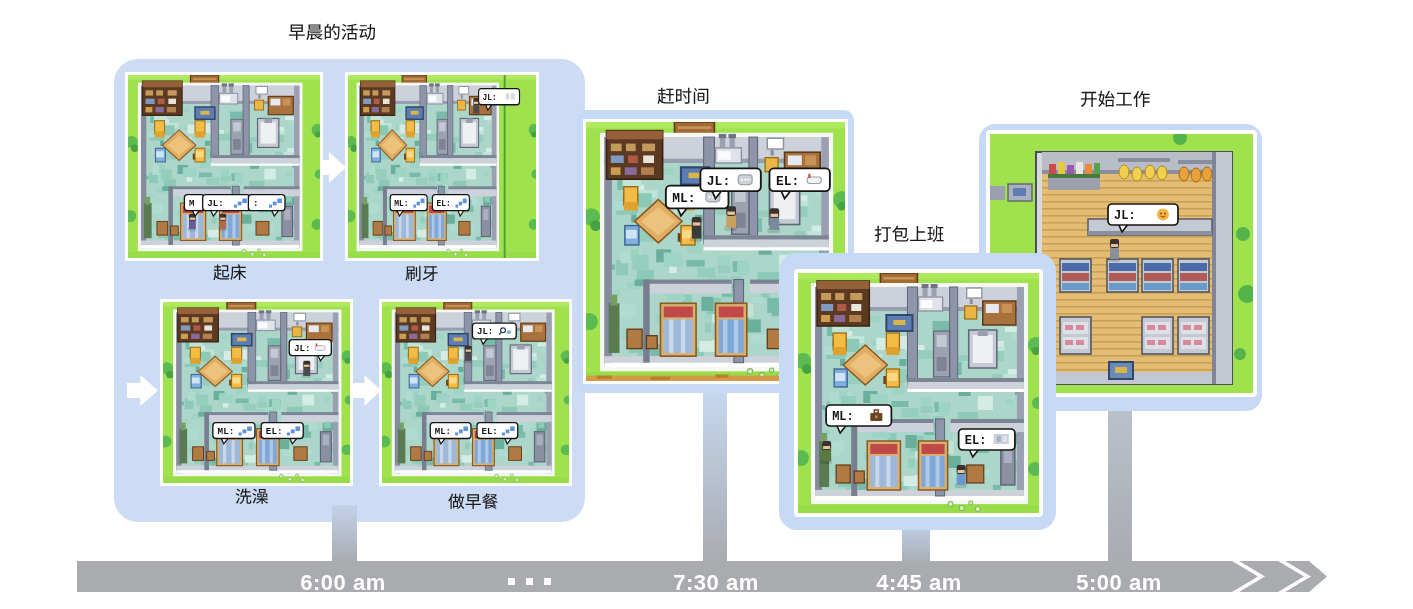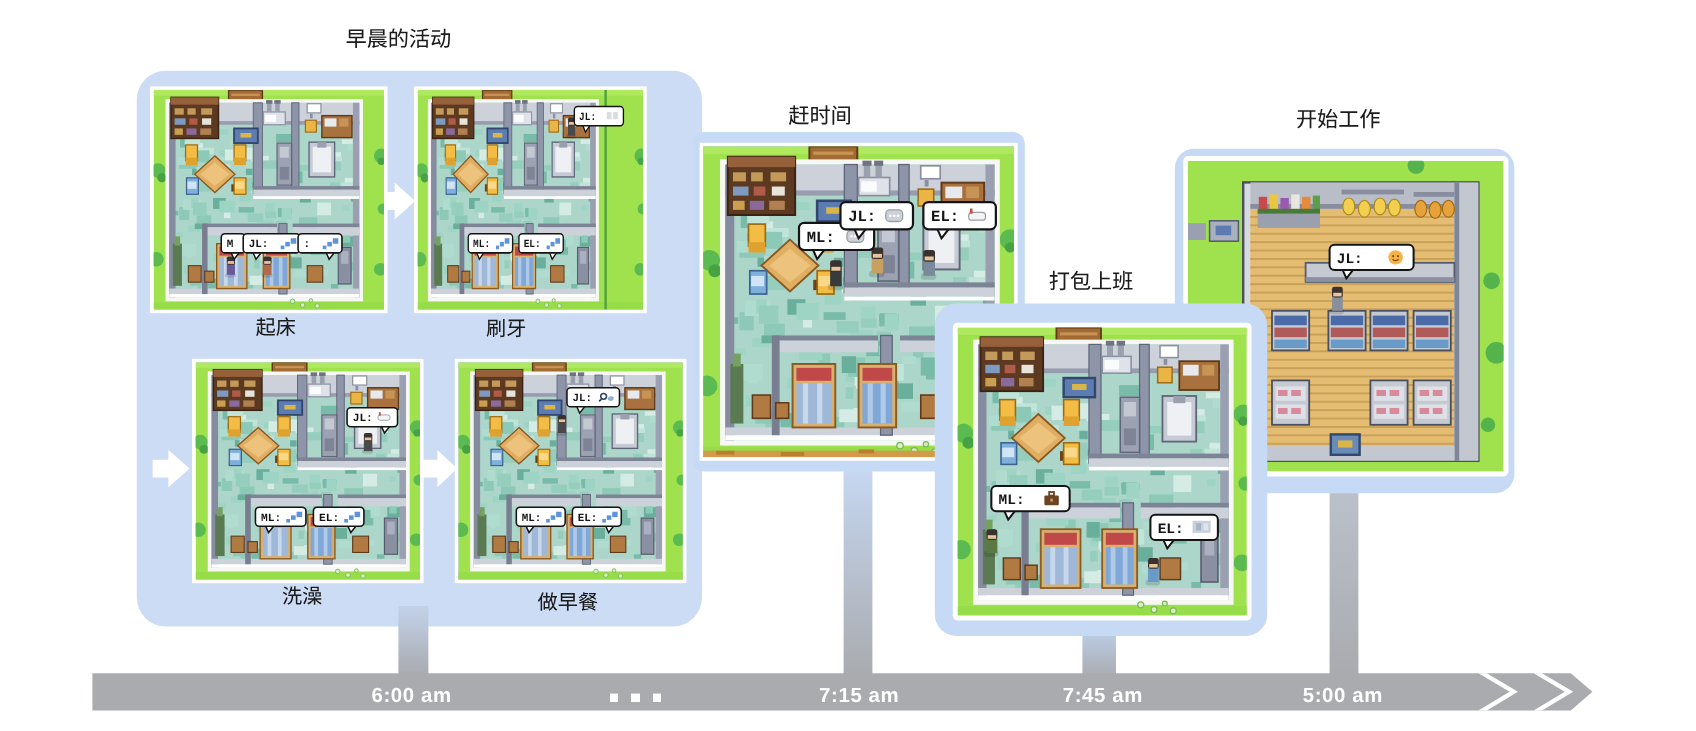--- a/index.html
+++ b/index.html
@@ -1,16 +1,16 @@
 <!DOCTYPE html>
 <html><head><meta charset="utf-8"><title>Timeline</title><style>
 html,body{margin:0;padding:0;background:#fff;}
 #page{position:relative;width:1413px;height:609px;background:#fff;overflow:hidden;font-family:"Liberation Sans",sans-serif;}
 .panel{position:absolute;border-radius:20px;}
-.tl-label{position:absolute;z-index:12;color:#fff;font-weight:bold;font-size:17px;letter-spacing:0.5px;transform:translateX(-50%);font-family:"Liberation Sans",sans-serif;}
+.tl-label{position:absolute;z-index:12;color:#fff;font-weight:bold;font-size:22px;letter-spacing:0.5px;transform:translateX(-50%);font-family:"Liberation Sans",sans-serif;}
 </style></head><body>
 <div id="page">
 
 <div class="panel" style="left:114px;top:59px;width:471px;height:463px;background:#ccdcf5;border-radius:24px;"></div>
 
 <svg style="position:absolute;left:288px;top:19.5px;overflow:visible" width="92" height="24" viewBox="0 0 92 24">
       <g fill="#1b1b1b" transform="translate(0,18.5)">
         <path transform="translate(0.0,0) scale(0.01760,-0.01760)" d="M456 388H537V-80H456ZM229 553V447H764V553ZM229 724V620H764V724ZM151 795H845V376H151ZM47 230H957V155H47Z"></path>
         <path transform="translate(17.6,0) scale(0.01760,-0.01760)" d="M241 631V570H767V631ZM241 745V685H767V745ZM165 801H846V514H165ZM164 460H929V399H164ZM163 245H945V184H163ZM262 349H847V296H262ZM124 460H203V319Q203 275 199 223Q195 171 185 117Q175 62 157 11Q138 -41 108 -85Q101 -78 88 -69Q75 -60 62 -52Q49 -45 39 -41Q78 13 95 78Q113 142 118 205Q124 268 124 321ZM556 227Q589 167 649 120Q709 74 790 44Q871 13 966 1Q954 -11 941 -30Q928 -50 921 -66Q820 -47 738 -10Q655 27 593 82Q532 138 493 211ZM840 178 894 140Q853 110 800 85Q747 59 704 42L656 80Q685 92 719 109Q752 126 785 145Q817 163 840 178ZM289 -81 286 -24 321 2 585 56Q582 42 581 24Q579 6 580 -6Q490 -27 436 -40Q381 -53 352 -60Q323 -68 309 -72Q296 -77 289 -81ZM289 -81Q287 -72 281 -60Q275 -47 267 -35Q260 -24 254 -16Q269 -8 287 10Q306 28 306 60V219L384 218V-2Q384 -2 374 -7Q365 -13 351 -22Q337 -31 323 -42Q309 -52 299 -63Q289 -73 289 -81Z"></path>
         <path transform="translate(35.2,0) scale(0.01760,-0.01760)" d="M132 680H437V24H132V95H364V610H132ZM86 680H158V-55H86ZM128 403H402V333H128ZM238 843 323 828Q308 781 290 733Q273 684 258 651L194 666Q202 691 211 722Q219 753 226 785Q234 817 238 843ZM578 684H884V610H578ZM856 684H930Q930 684 930 676Q930 668 930 659Q930 649 930 644Q924 472 918 353Q912 235 904 159Q896 83 886 41Q876 -1 860 -20Q843 -42 824 -51Q806 -59 779 -62Q753 -65 712 -64Q671 -63 629 -61Q628 -44 621 -22Q614 0 603 15Q652 11 693 10Q734 9 751 9Q766 9 776 13Q786 16 794 26Q807 39 816 80Q825 120 832 195Q839 270 845 386Q851 503 856 667ZM597 845 673 827Q655 753 629 681Q604 609 573 546Q542 483 508 435Q501 442 489 450Q477 459 464 467Q452 476 442 481Q476 525 506 583Q535 642 558 709Q581 776 597 845ZM551 421 612 456Q640 421 671 380Q701 338 727 299Q753 260 769 230L702 188Q688 219 662 259Q637 299 608 342Q578 385 551 421Z"></path>
@@ -2371,15 +2371,15 @@
 
 <svg style="position:absolute;left:0px;top:545px;z-index:10" width="1413" height="64" viewBox="0 0 1413 64">
 <polygon points="77,16 1309,16 1327,31.5 1309,47 77,47" fill="#a9abae"></polygon>
 
 <polygon points="1232,16 1239,16 1265,31.5 1239,47 1232,47 1258,31.5" fill="#fff"></polygon>
 
 <polygon points="1278,16 1285,16 1311,31.5 1285,47 1278,47 1304,31.5" fill="#fff"></polygon>
 </svg>
 <div class="tl-label" style="left:343px;top:570px;">6:00 am</div>
 <div style="position:absolute;left:508px;top:578px;width:44px;height:7px;z-index:11;background:repeating-linear-gradient(90deg,#fff 0 7px,transparent 7px 18px);"></div>
-<div class="tl-label" style="left:716px;top:570px;">7:15 am</div>
-<div class="tl-label" style="left:919px;top:570px;">7:45 am</div>
+<div class="tl-label" style="left:716px;top:570px;">7:30 am</div>
+<div class="tl-label" style="left:919px;top:570px;">4:45 am</div>
 <div class="tl-label" style="left:1119px;top:570px;">5:00 am</div>
 </div>
 </body></html>

